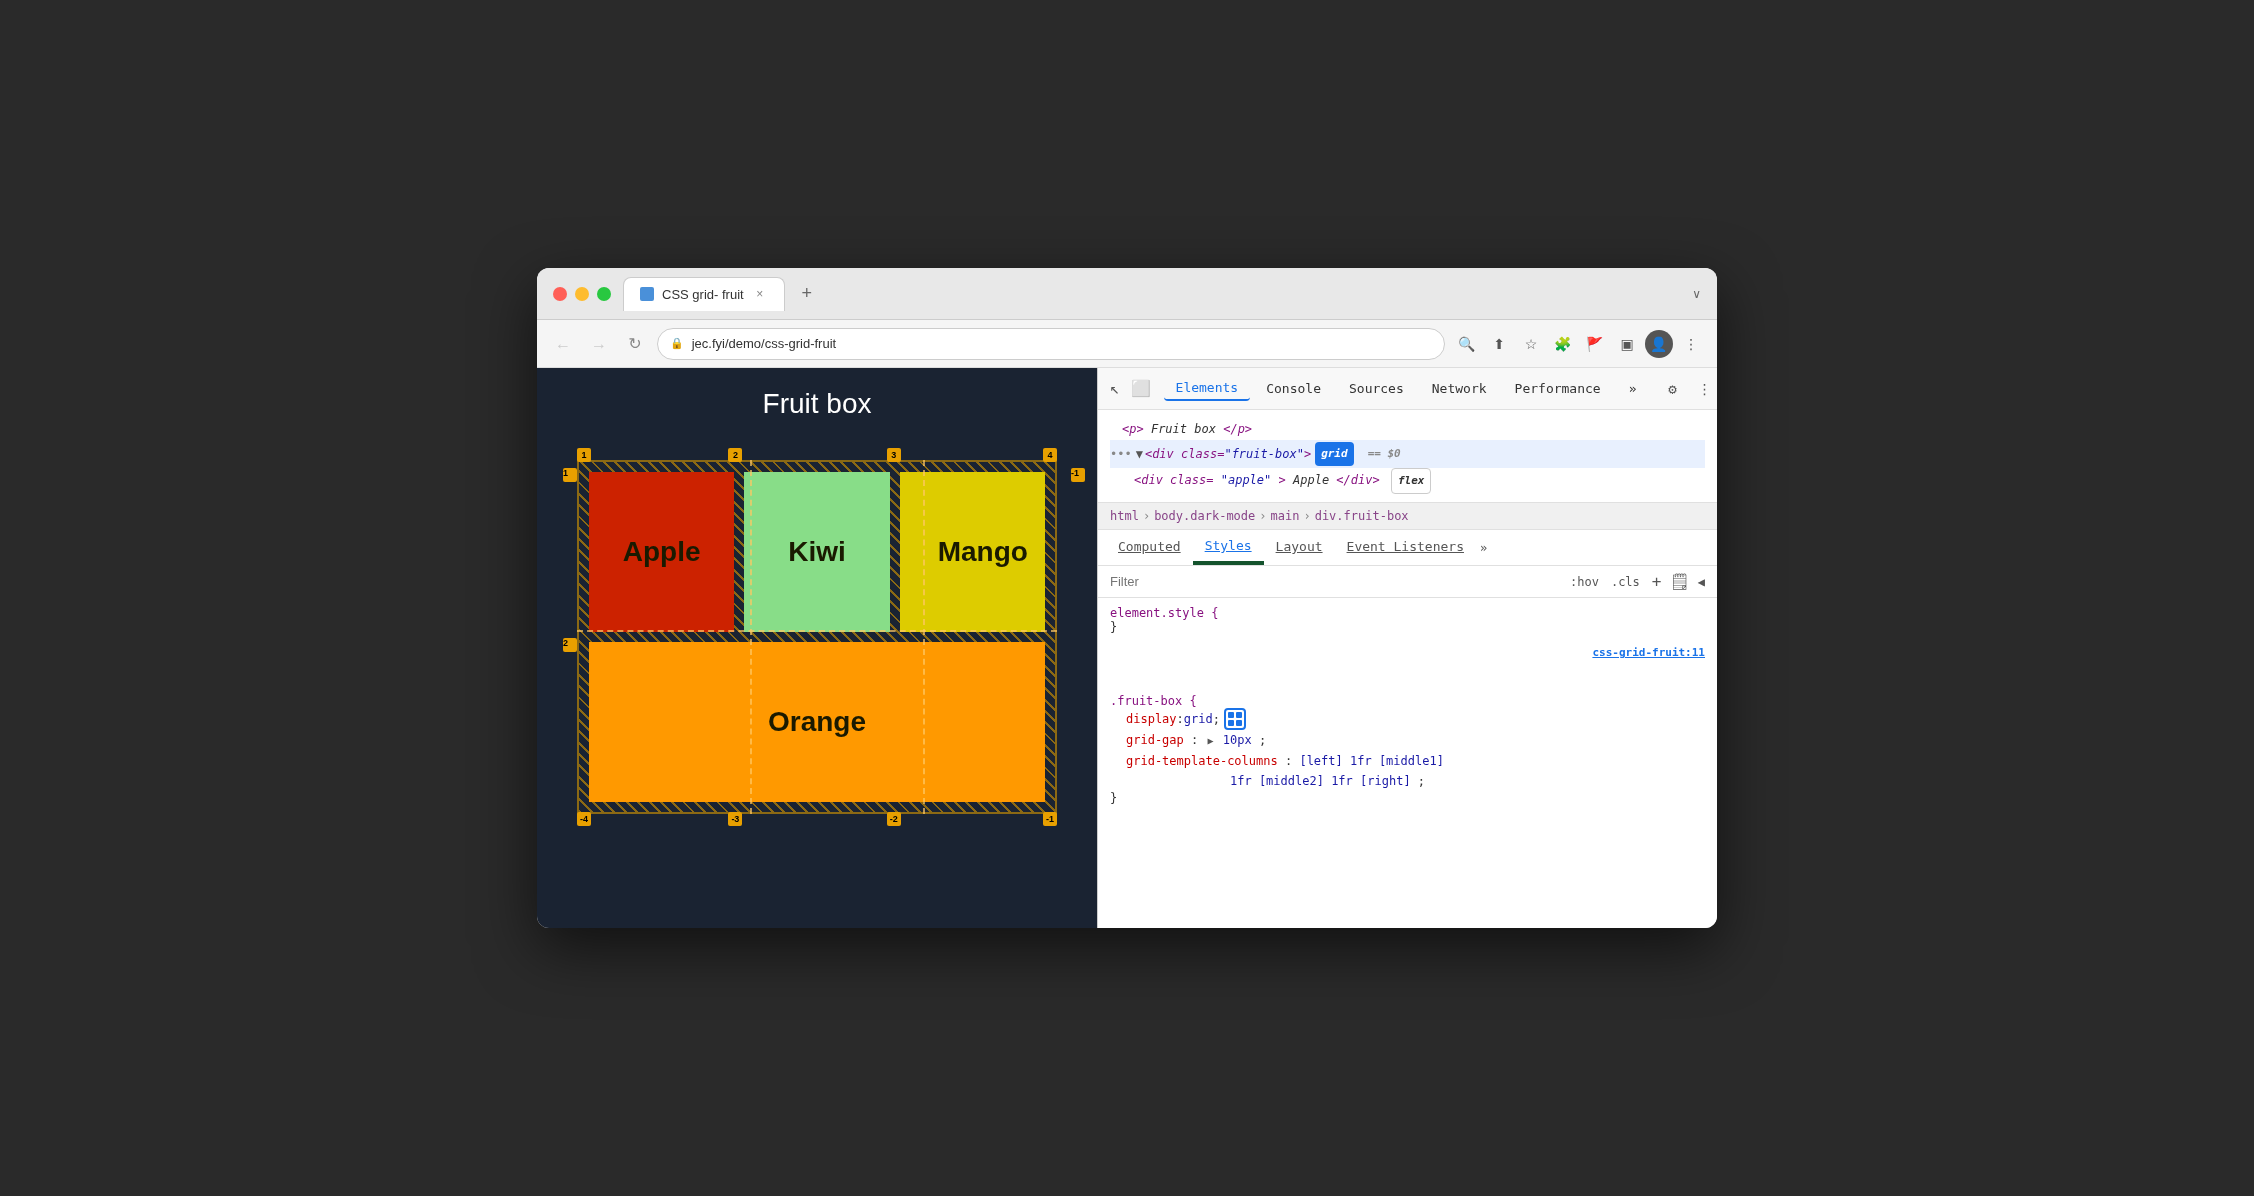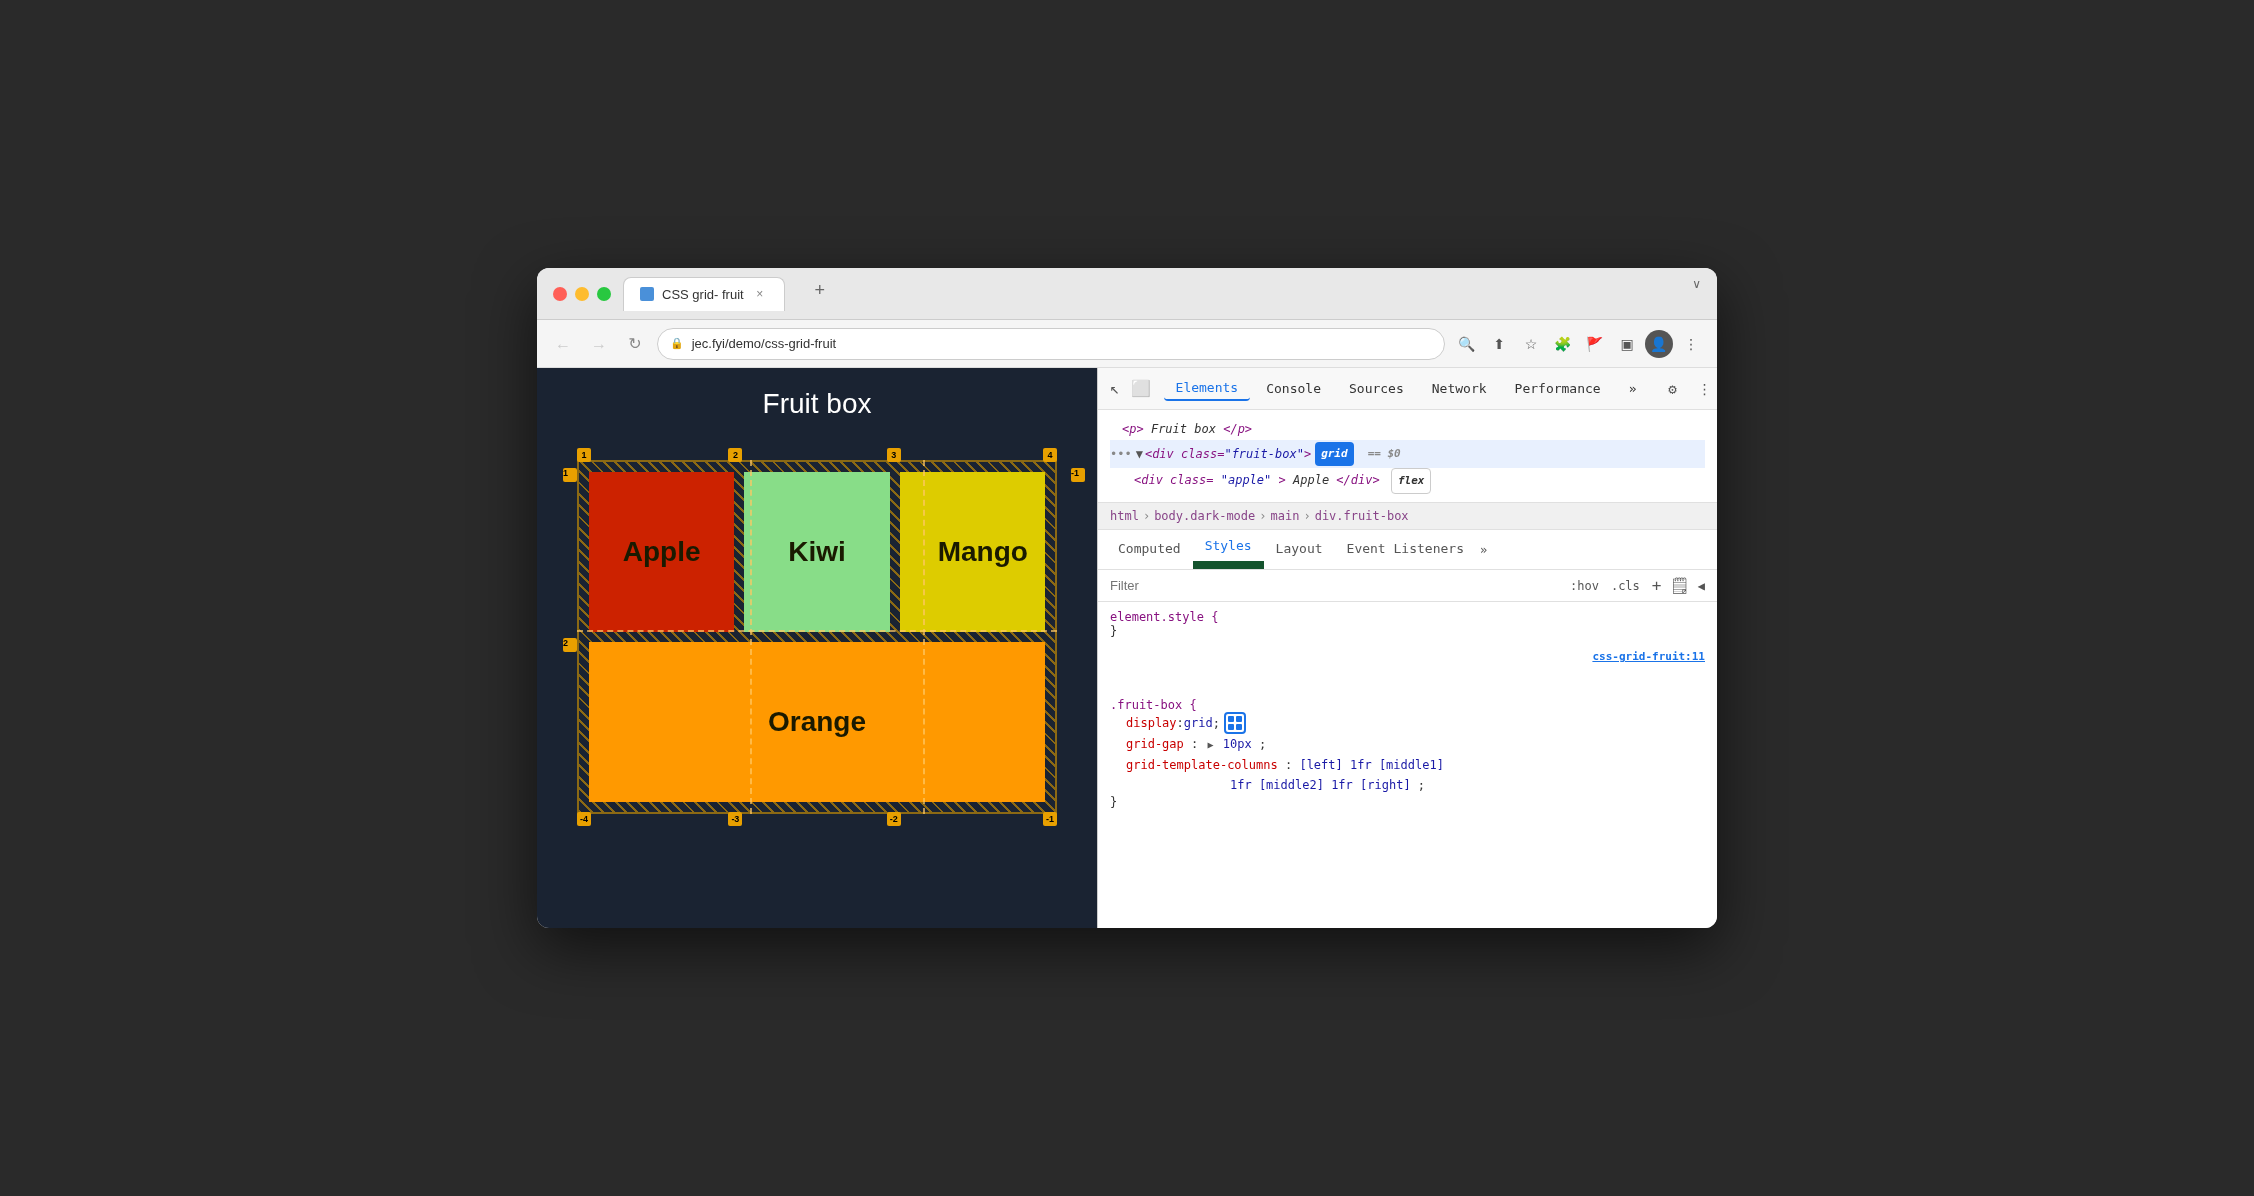--- a/index.html
+++ b/index.html
@@ -42,23 +42,23 @@
       width: 14px;
       height: 14px;
       border-radius: 50%;
     }
     .tl-close { background: #ff5f57; }
     .tl-minimize { background: #febc2e; }
     .tl-maximize { background: #28c840; }
 
     .tab-bar {
       display: flex;
-      align-items: flex-start;
+      align-items: center;
       flex: 1;
-      gap: 21px;
+      gap: 8px;
     }
 
     .tab {
       background: #fff;
       border-radius: 8px 8px 0 0;
       padding: 6px 16px;
       display: flex;
       align-items: center;
       gap: 8px;
       font-size: 13px;
@@ -375,24 +375,25 @@
       background: #fff;
       padding: 0 8px;
     }
 
     .subtab {
       padding: 8px 12px;
       font-size: 13px;
       color: #555;
       cursor: pointer;
       border-bottom: 2px solid transparent;
+      text-decoration: underline;
     }
     .subtab.active {
       color: #1a73e8;
-      border-bottom: 8px solid #14532d;
+      border-bottom: 4px solid #14532d;
     }
 
     .subtab-more {
       color: #555;
       font-size: 12px;
       cursor: pointer;
       padding: 8px 4px;
     }
 
     

